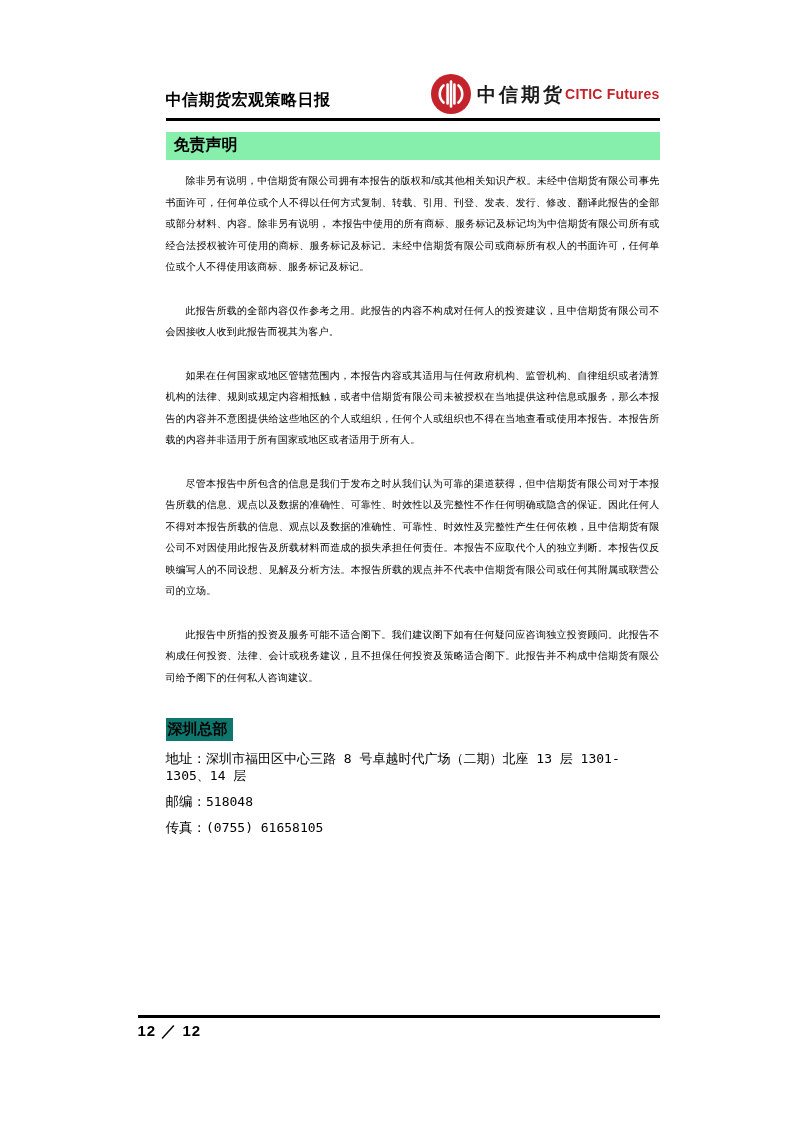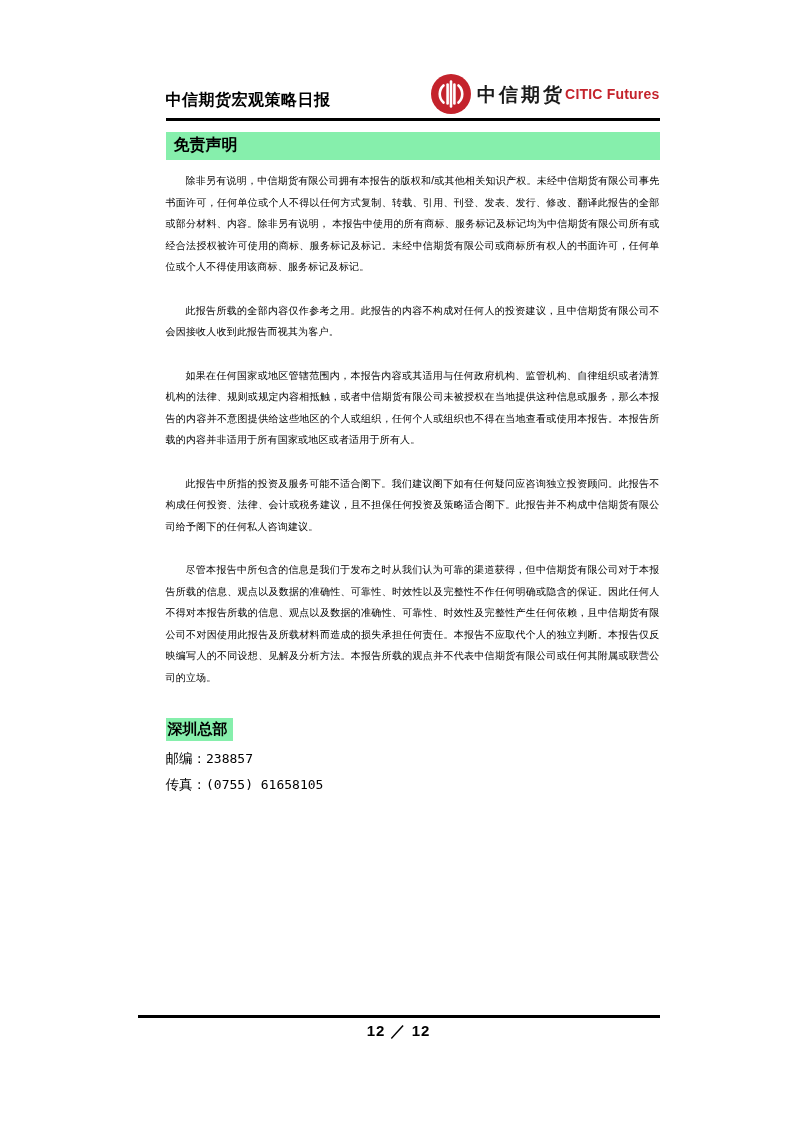--- a/index.html
+++ b/index.html
@@ -67,21 +67,21 @@
     text-indent: 2em;
     margin-top: 10px;
     margin-bottom: 22px;
     letter-spacing: 0.2px;
   }
   .disclaimer p + p { margin-top: 0; }
   
   .office { margin-top: 30px; }
   .office-heading {
     display: inline-block;
-    background: #86efac;
+    background: #0f766e;
     font-size: 15px;
     font-weight: bold;
     padding: 2px 5px 2px 2px;
   }
   .office-line {
     margin-top: 9px;
     font-size: 13.5px;
     line-height: 17px;
   }
   .office-line .value {
@@ -90,21 +90,21 @@
   }
   
   .footer {
     position: absolute;
     left: 57px;
     right: 53px;
     top: 1015px;
   }
   .footer-rule { height: 3px; background: #000000; }
   .page-number {
-    text-align: center;
+    text-align: left;
     font-size: 15px;
     font-weight: bold;
     margin-top: 4px;
     letter-spacing: 1px;
   }
 </style>
 </head>
 <body>
 
 <div class="page">
@@ -129,29 +129,32 @@
     </div>
   </div>
   <div class="header-rule"></div>
 
   <div class="section-heading">免责声明</div>
 
   <div class="disclaimer">
     <p>除非另有说明，中信期货有限公司拥有本报告的版权和/或其他相关知识产权。未经中信期货有限公司事先书面许可，任何单位或个人不得以任何方式复制、转载、引用、刊登、发表、发行、修改、翻译此报告的全部或部分材料、内容。除非另有说明， 本报告中使用的所有商标、服务标记及标记均为中信期货有限公司所有或经合法授权被许可使用的商标、服务标记及标记。未经中信期货有限公司或商标所有权人的书面许可，任何单位或个人不得使用该商标、服务标记及标记。</p>
     <p>此报告所载的全部内容仅作参考之用。此报告的内容不构成对任何人的投资建议，且中信期货有限公司不会因接收人收到此报告而视其为客户。</p>
     <p>如果在任何国家或地区管辖范围内，本报告内容或其适用与任何政府机构、监管机构、自律组织或者清算机构的法律、规则或规定内容相抵触，或者中信期货有限公司未被授权在当地提供这种信息或服务，那么本报告的内容并不意图提供给这些地区的个人或组织，任何个人或组织也不得在当地查看或使用本报告。本报告所载的内容并非适用于所有国家或地区或者适用于所有人。</p>
+    <p>尽管本报告中所包含的信息是我们于发布之时从我们认为可靠的渠道获得，但中信期货有限公司对于本报告所载的信息、观点以及数据的准确性、可靠性、时效性以及完整性不作任何明确或隐含的保证。因此任何人不得对本报告所载的信息、观点以及数据的准确性、可靠性、时效性及完整性产生任何依赖，且中信期货有限公司不对因使用此报告及所载材料而造成的损失承担任何责任。本报告不应取代个人的独立判断。本报告仅反映编写人的不同设想、见解及分析方法。本报告所载的观点并不代表中信期货有限公司或任何其附属或联营公司的立场。</p>
     <p>此报告中所指的投资及服务可能不适合阁下。我们建议阁下如有任何疑问应咨询独立投资顾问。此报告不构成任何投资、法律、会计或税务建议，且不担保任何投资及策略适合阁下。此报告并不构成中信期货有限公司给予阁下的任何私人咨询建议。</p>
-    <p>尽管本报告中所包含的信息是我们于发布之时从我们认为可靠的渠道获得，但中信期货有限公司对于本报告所载的信息、观点以及数据的准确性、可靠性、时效性以及完整性不作任何明确或隐含的保证。因此任何人不得对本报告所载的信息、观点以及数据的准确性、可靠性、时效性及完整性产生任何依赖，且中信期货有限公司不对因使用此报告及所载材料而造成的损失承担任何责任。本报告不应取代个人的独立判断。本报告仅反映编写人的不同设想、见解及分析方法。本报告所载的观点并不代表中信期货有限公司或任何其附属或联营公司的立场。</p>
   </div>
 
   <div class="office">
     <div class="office-heading">深圳总部</div>
 
     <div class="office-line">
-      <span class="label">邮编：</span><span class="value">238857</span>
+      <span class="label">地址：</span><span class="value">深圳市福田区中心三路 8 号卓越时代广场（二期）北座 13 层 1301-1305、14 层</span>
+    </div>
+    <div class="office-line">
+      <span class="label">邮编：</span><span class="value">518048</span>
     </div>
     <div class="office-line">
       <span class="label">传真：</span><span class="value">(0755) 61658105</span>
     </div>
   </div>
 
   <div class="footer">
     <div class="footer-rule"></div>
     <div class="page-number">12 ／ 12</div>
   </div>

